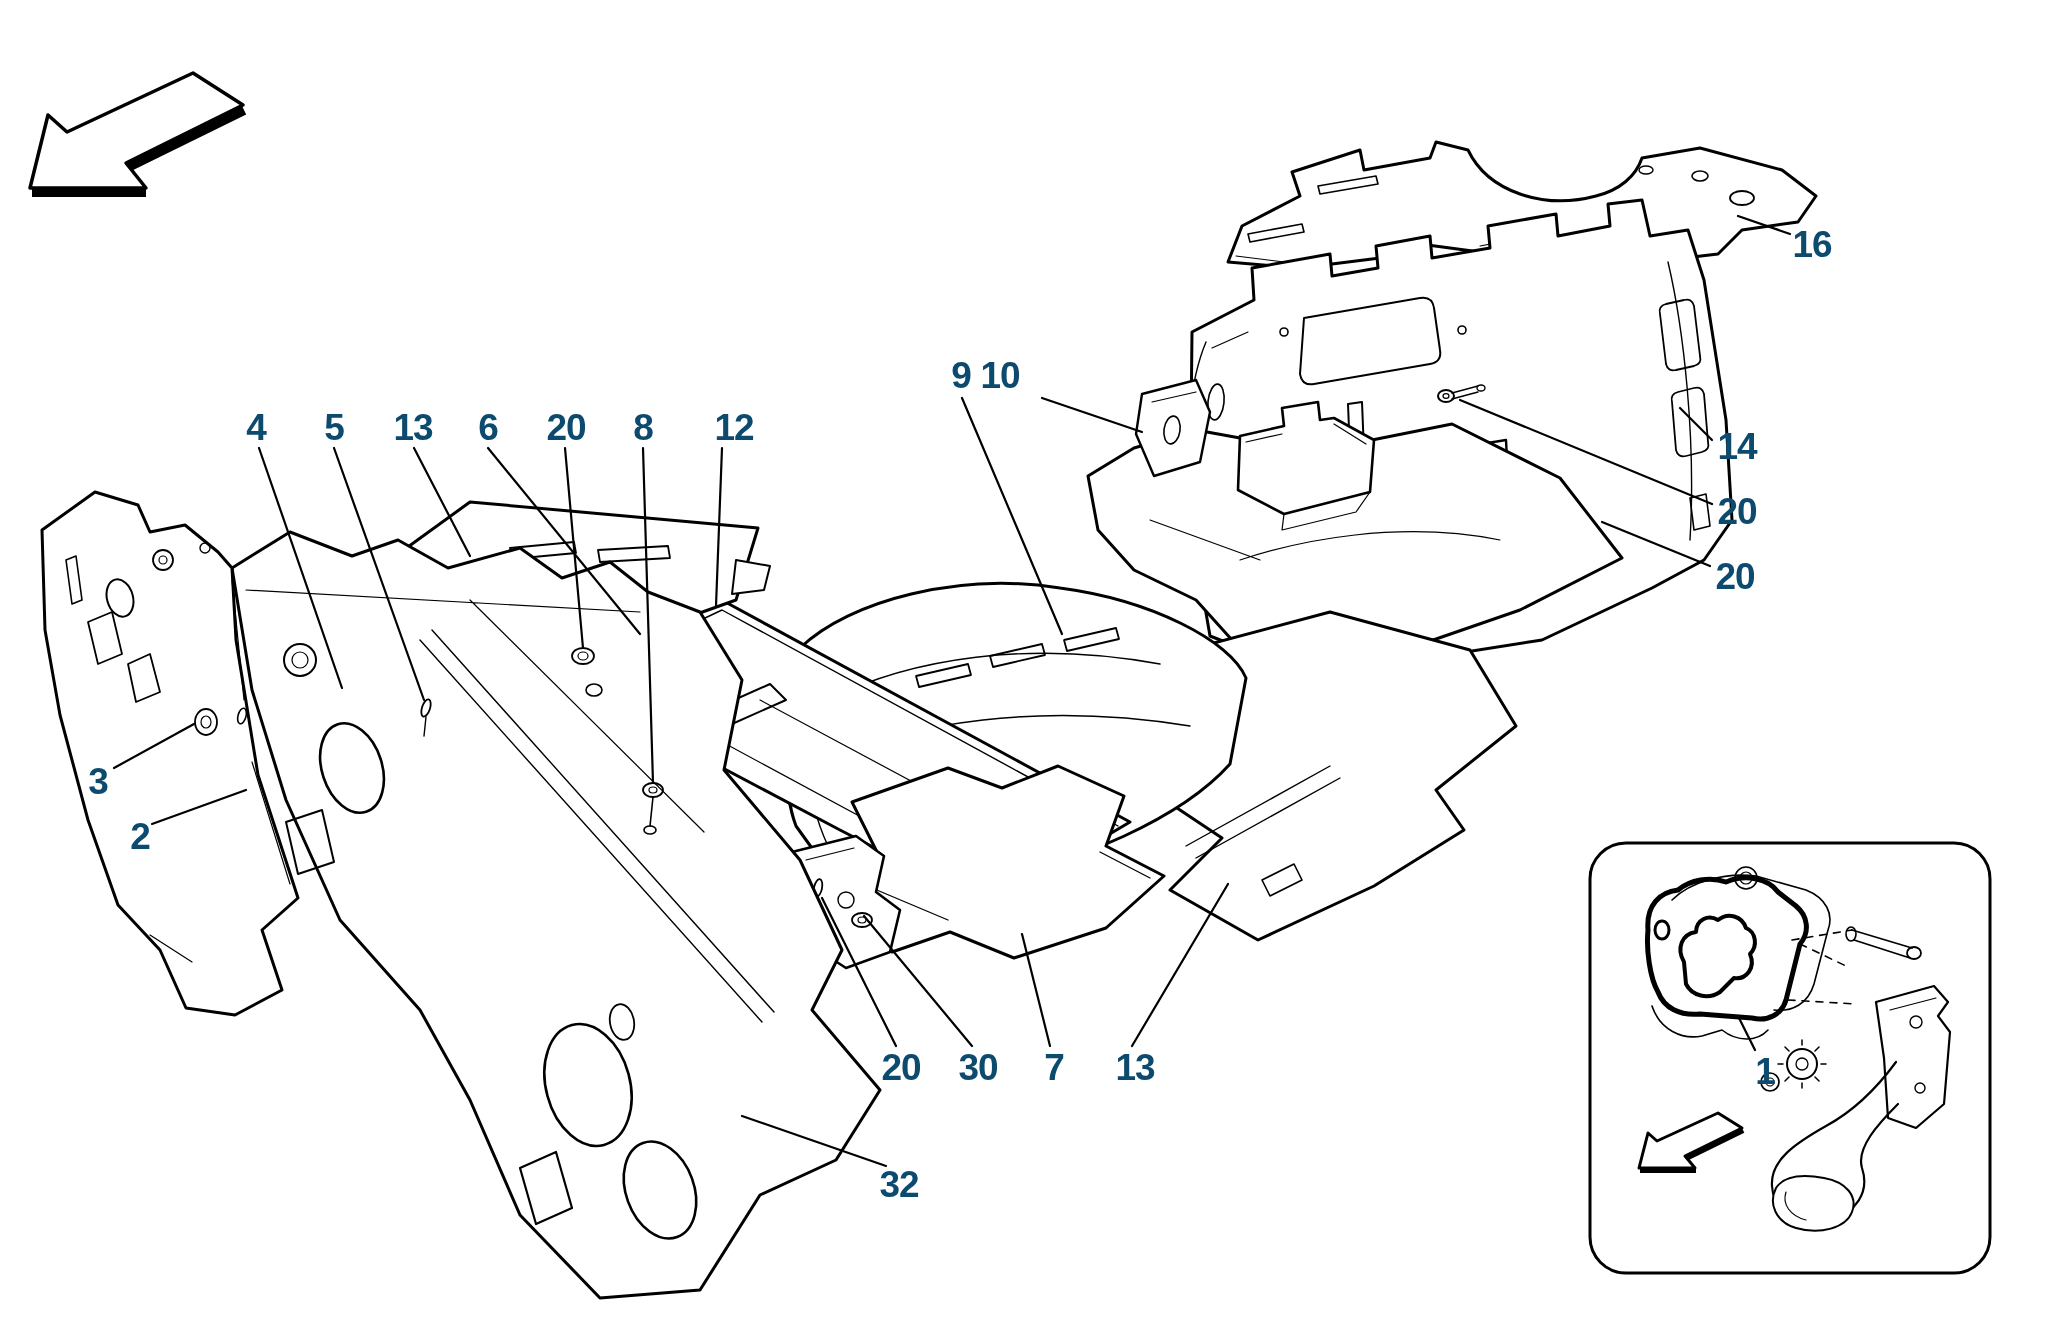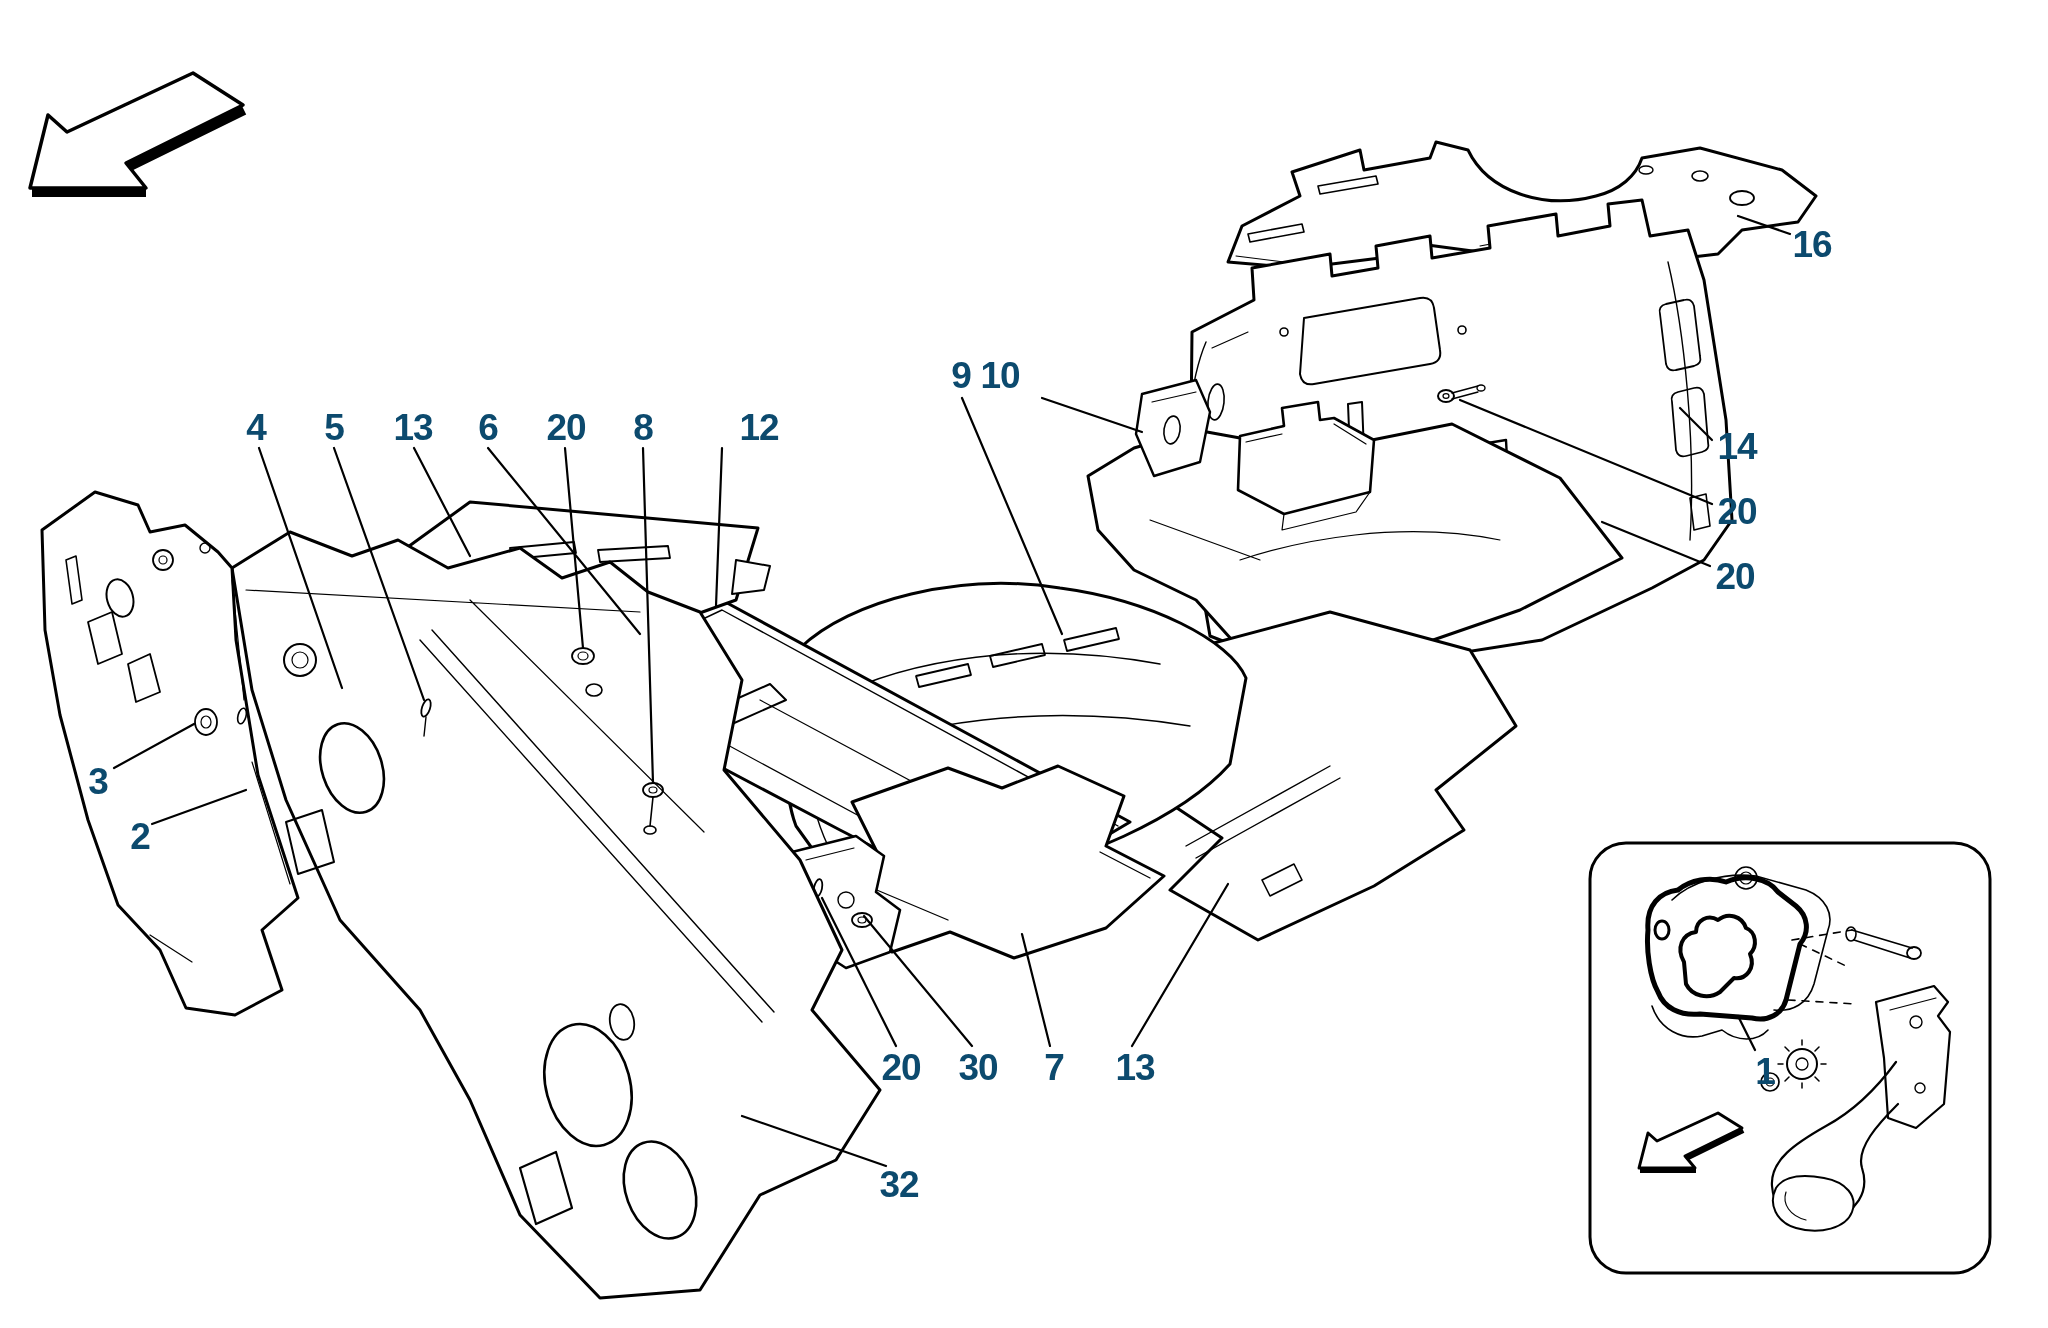--- a/index.html
+++ b/index.html
@@ -262,21 +262,21 @@
 <div class="callout" style="left:140px;top:837px">2</div>
 <div class="callout" style="left:98px;top:782px">3</div>
 <div class="callout" style="left:256px;top:428px">4</div>
 <div class="callout" style="left:334px;top:428px">5</div>
 <div class="callout" style="left:488px;top:428px">6</div>
 <div class="callout" style="left:1054px;top:1068px">7</div>
 <div class="callout" style="left:643px;top:428px">8</div>
 <div class="callout" style="left:961px;top:376px">9</div>
 <div class="callout" style="left:1000px;top:376px">10</div>
 <div class="callout" style="left:1735px;top:577px">20</div>
-<div class="callout" style="left:759px;top:428px">12</div>
+<div class="callout" style="left:734px;top:428px">12</div>
 <div class="callout" style="left:1135px;top:1068px">13</div>
 <div class="callout" style="left:1737px;top:447px">14</div>
 <div class="callout" style="left:1737px;top:512px">20</div>
 <div class="callout" style="left:1812px;top:245px">16</div>
 <div class="callout" style="left:413px;top:428px">13</div>
 <div class="callout" style="left:566px;top:428px">20</div>
 <div class="callout" style="left:901px;top:1068px">20</div>
 <div class="callout" style="left:978px;top:1068px">30</div>
 <div class="callout" style="left:899px;top:1185px">32</div>
 

